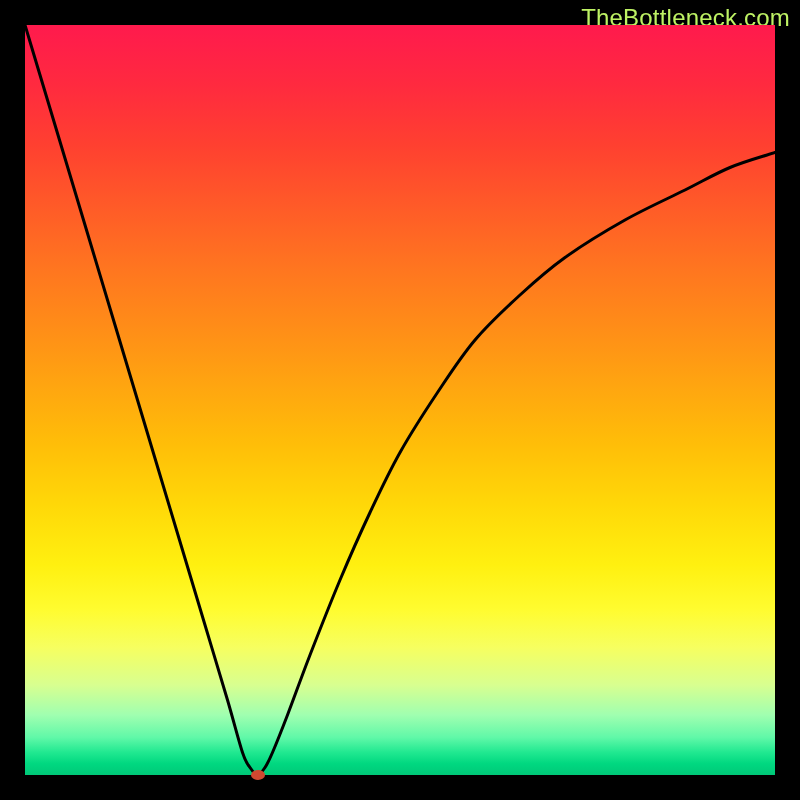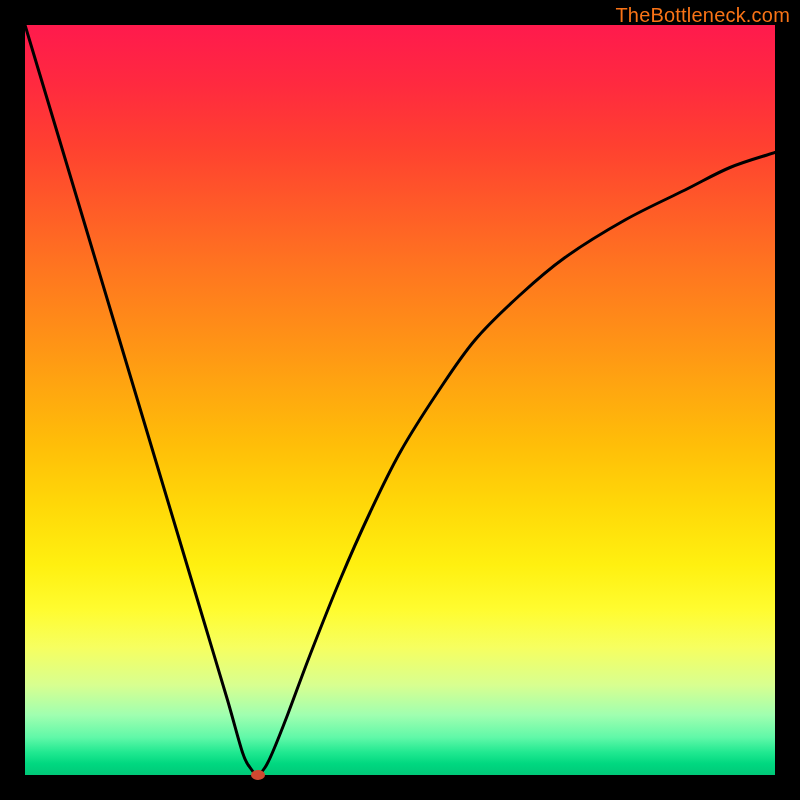--- a/index.html
+++ b/index.html
@@ -55,22 +55,22 @@
     position: absolute;
     width: 14px;
     height: 10px;
     border-radius: 50%;
     transform: translate(-50%, -50%);
   }
   .watermark {
     position: absolute;
     top: 4px;
     right: 10px;
-    color: #f97316;
-    font-size: 20px;
+    color: #bef264;
+    font-size: 24px;
     font-weight: 500;
     letter-spacing: 0.2px;
   }
 </style>
 </head>
 <body>
 
 <div class="frame">
   <div class="watermark">TheBottleneck.com</div>
   <div class="plot">

